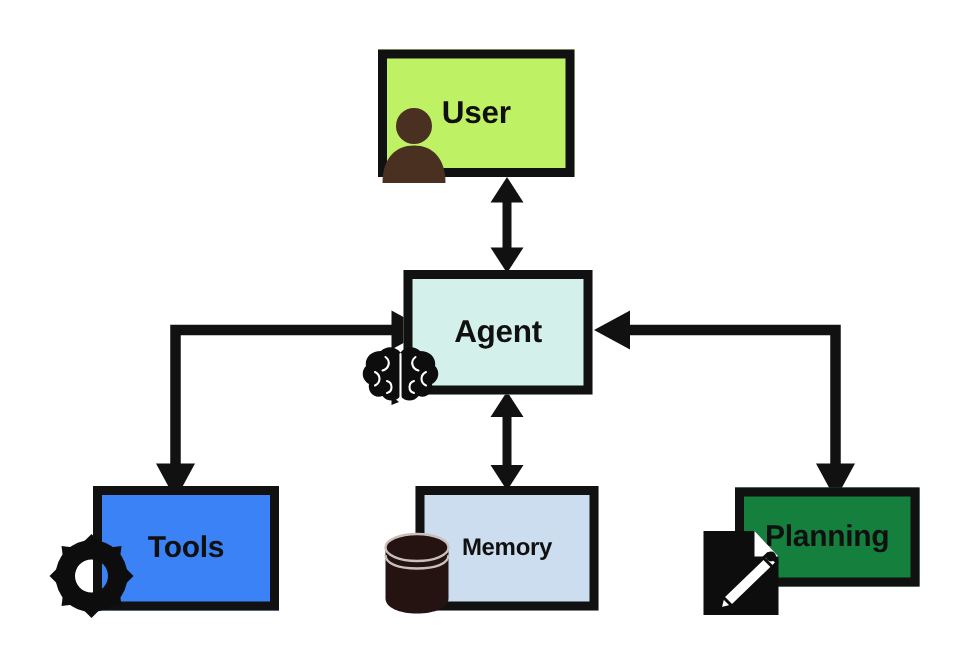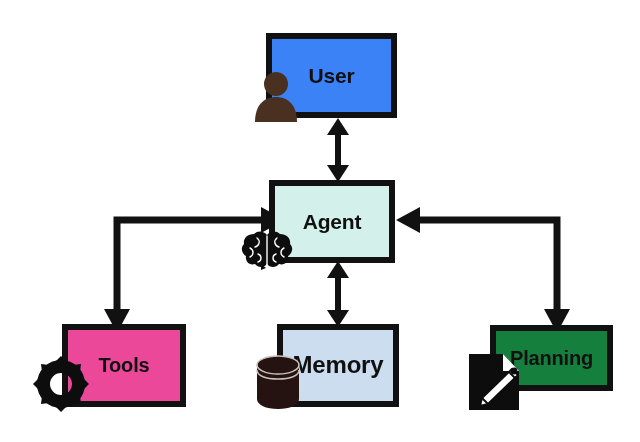--- a/index.html
+++ b/index.html
@@ -29,39 +29,39 @@
   .node-label {
     font-weight: bold;
     color: #101010;
     text-align: center;
     line-height: 1.12;
     letter-spacing: -0.2px;
     user-select: none;
   }
   
   #node-user-request {
-    left: 266px; top: 33px; width: 131px; height: 85px;
-    background: #3b82f6;
+    left: 252px; top: 33px; width: 131px; height: 85px;
+    background: #bef264;
   }
   #node-user-request .node-label { font-size: 21px; }
   #node-agent {
     left: 269px; top: 180px; width: 126px; height: 83px;
     background: #D3F0EA;
   }
   #node-agent .node-label { font-size: 21px; }
   #node-tools {
     left: 62px; top: 324px; width: 124px; height: 83px;
-    background: #ec4899;
+    background: #3b82f6;
   }
   #node-tools .node-label { font-size: 20px; }
   #node-memory {
     left: 277px; top: 324px; width: 122px; height: 83px;
     background: #CCDDEF;
   }
-  #node-memory .node-label { font-size: 24px; }
+  #node-memory .node-label { font-size: 16px; }
   #node-planning {
     left: 490px; top: 325px; width: 123px; height: 66px;
     background: #15803d;
   }
   #node-planning .node-label { font-size: 20px; }
 
   
   .node-icon {
     position: absolute;
     z-index: 6;

